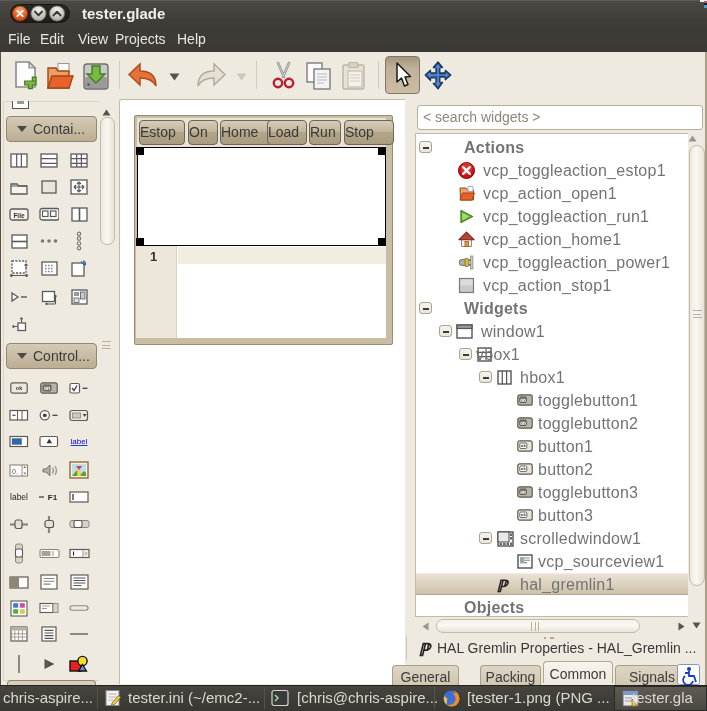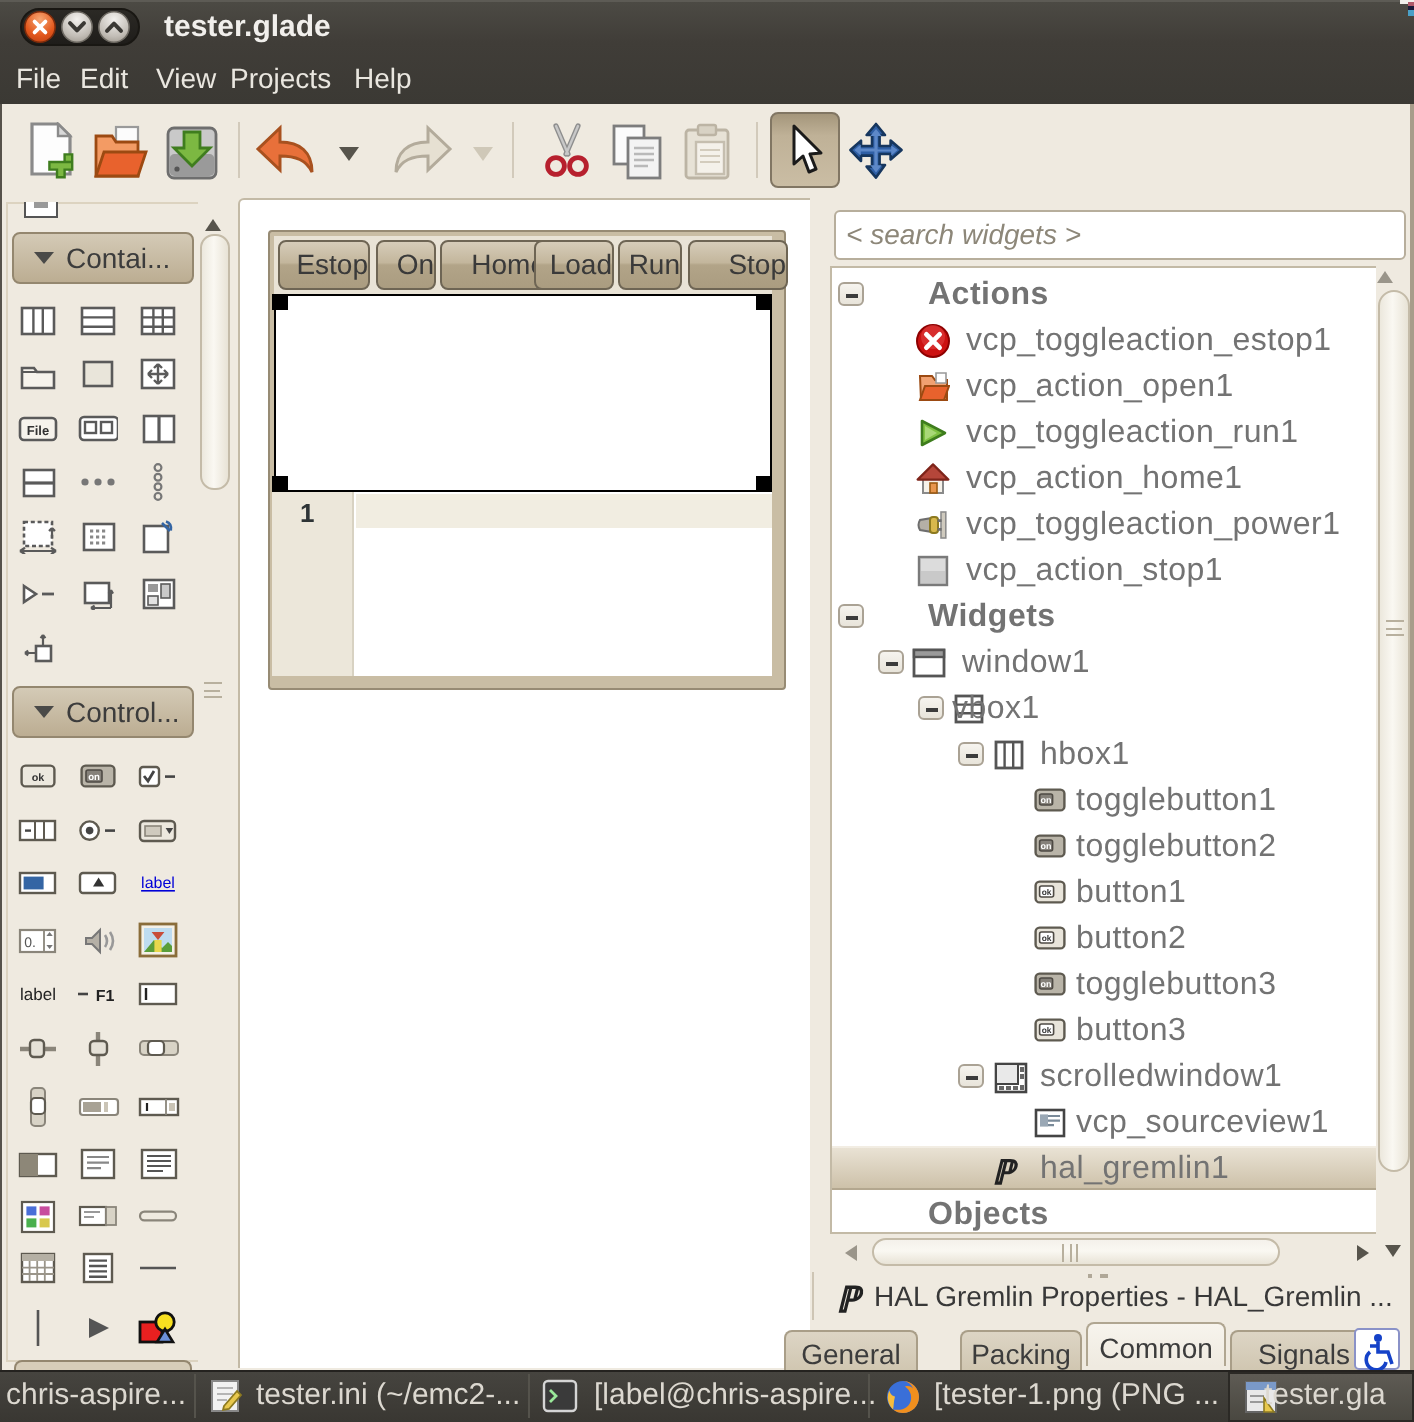--- a/index.html
+++ b/index.html
@@ -21,30 +21,30 @@
 #paletteframe{left:3px;top:101px;width:96px;height:580px;border:1px solid #dcd3c0;border-right:none;background:#efeae0}
 .phdr{position:absolute;left:6px;width:91px;height:26px;background:linear-gradient(#d4cab6,#bcad92);border:1px solid #94876f;border-radius:4px;color:#3c3c3c;font-size:14px;line-height:24px}
 .phdr .arr{display:inline-block;margin:0 6px 2px 10px;width:0;height:0;border-left:5px solid transparent;border-right:5px solid transparent;border-top:6px solid #4a4a48}
 
 #pscroll{left:100px;top:99px;width:13px;height:582px}
 #pthumb{left:100px;top:117px;width:15px;height:128px;background:linear-gradient(90deg,#ece8dd,#faf8f2 45%,#e8e3d6);border:1px solid #c4bba8;border-radius:7px}
 
 #canvas{left:119px;top:99px;width:289px;height:585px;background:#fff;border:1px solid #c3baa6;border-bottom:none;border-radius:3px 3px 0 0}
 
 #dwin{left:134px;top:115px;width:259px;height:230px;background:#c9bda4;border:1px solid #978b74;border-radius:2px}
-.dbtn{position:absolute;top:120px;height:25px;background:linear-gradient(#d6ccb9,#c3b69c 45%,#b2a488 50%,#aa9c80);border:1px solid #6e6554;border-radius:4px;color:#3a3a3a;font-size:14px;text-align:right;line-height:23px}
+.dbtn{position:absolute;top:120px;height:25px;background:linear-gradient(#d6ccb9,#c3b69c 45%,#b2a488 50%,#aa9c80);border:1px solid #6e6554;border-radius:4px;color:#3a3a3a;font-size:14px;text-align:left;line-height:23px}
 #gremlin{left:137px;top:147px;width:249px;height:99px;background:#fff;border:1.5px solid #000}
 .handle{position:absolute;width:8px;height:8px;background:#000;z-index:3}
 #srcview{left:136px;top:246px;width:250px;height:92px;background:#fff}
 #gutter{left:136px;top:246px;width:41px;height:92px;background:#ece7da;border-right:1px solid #d8d2c2}
 #line1{left:178px;top:247px;width:208px;height:17px;background:#f1ede1}
 #lnum{left:150px;top:249px;font-size:13px;font-weight:bold;color:#2e3436}
 
 #rpanel{left:405px;top:98px;width:302px;height:587px;background:#efeae0}
-#search{left:417px;top:105px;width:286px;height:25px;background:#fff;border:1px solid #b7ae9c;border-radius:3px;color:#8d8779;font-size:14px;font-style:italic;line-height:23px;padding-left:5px}
+#search{left:417px;top:105px;width:286px;height:25px;background:#fff;border:1px solid #b7ae9c;border-radius:3px;color:#8d8779;font-size:14px;line-height:23px;padding-left:5px}
 #tree{left:415px;top:133px;width:273px;height:484px;background:#fff;border:1px solid #c3baa6;border-right:none}
 .trow{position:absolute;height:23px;font-size:16px;color:#737373;line-height:23px;letter-spacing:0.25px}
 .tbold{font-weight:bold}
 .expander{position:absolute;width:13px;height:12px;background:linear-gradient(#f6f4ef,#e8e4da);border:1px solid #aaa294;border-radius:3px}
 .expander:after{content:"";position:absolute;left:2.5px;top:5px;width:6px;height:1.5px;background:#3c3c3c}
 #selrow{left:416px;top:573px;width:272px;height:22px;background:linear-gradient(#e9e2d4,#cdc1a9);border-top:1px solid #f2ede3;border-bottom:1px solid #b3a78f}
 
 #tvscroll{left:692px;top:134px;width:14px;height:500px}
 #tvthumb{left:689px;top:145px;width:16px;height:441px;background:linear-gradient(90deg,#ece8dd,#faf8f2 45%,#e8e3d6);border:1px solid #c4bba8;border-radius:8px}
 
@@ -584,21 +584,21 @@
       <rect x="2" y="1.5" width="13" height="15" fill="#f2f2f2" stroke="#888" stroke-width="1"></rect>
       <path d="M4.5 5 h8 M4.5 8 h8 M4.5 11 h5" stroke="#b5b5b5" stroke-width="1"></path>
       <path d="M8 14 L14.5 6.5 L16.5 8.5 L10.5 15.5 L7.5 16 Z" fill="#e8c84d" stroke="#8d7a20" stroke-width="0.9"></path>
     </svg>
 <div class="titem" style="left:128px">tester.ini (~/emc2-...</div>
 <div class="tisep" style="left:264px"></div>
 <svg class="abs" style="left:271px;top:689px" width="18" height="18" viewBox="0 0 18 18">
       <rect x="1" y="1.5" width="16" height="15" rx="2" fill="#3a3a3a" stroke="#d5d5d5" stroke-width="1.2"></rect>
       <path d="M4 6 l3 3 -3 3" fill="none" stroke="#9ae89a" stroke-width="1.4"></path>
     </svg>
-<div class="titem" style="left:297px">[label@chris-aspire...</div>
+<div class="titem" style="left:297px">[chris@chris-aspire...</div>
 <div class="tisep" style="left:434px"></div>
 <svg class="abs" style="left:442px;top:689px" width="19" height="19" viewBox="0 0 19 19">
       <circle cx="9.5" cy="9.5" r="8" fill="#3a6fd8"></circle>
       <path d="M9.5 1.5 a8 8 0 0 1 8 8 c0 4.5 -3.5 8 -8 8 a8.2 8.2 0 0 1 -5 -1.8 c5 1 8.5 -1.5 9 -5 c0.4 -3 -1 -5 -3 -6.5 c2 -0.5 3 0 4 1 c-1 -2.3 -3 -3.7 -5 -3.7 Z" fill="#f08f1e"></path>
       <path d="M4.5 15.7 a8 8 0 0 1 -1.8 -9.5 c0.5 2 1.5 2.7 2.8 3 c-0.8 2.7 -0.5 5 -1 6.5 Z" fill="#f6bc3e"></path>
     </svg>
 <div class="titem" style="left:467px">[tester-1.png (PNG ...</div>
 <svg class="abs" style="left:622px;top:690px" width="17" height="17" viewBox="0 0 17 17">
       <rect x="1" y="1" width="15" height="15" fill="#e8e8e8" stroke="#666" stroke-width="1"></rect>
       <rect x="1" y="1" width="15" height="4" fill="#7a99c8"></rect>

